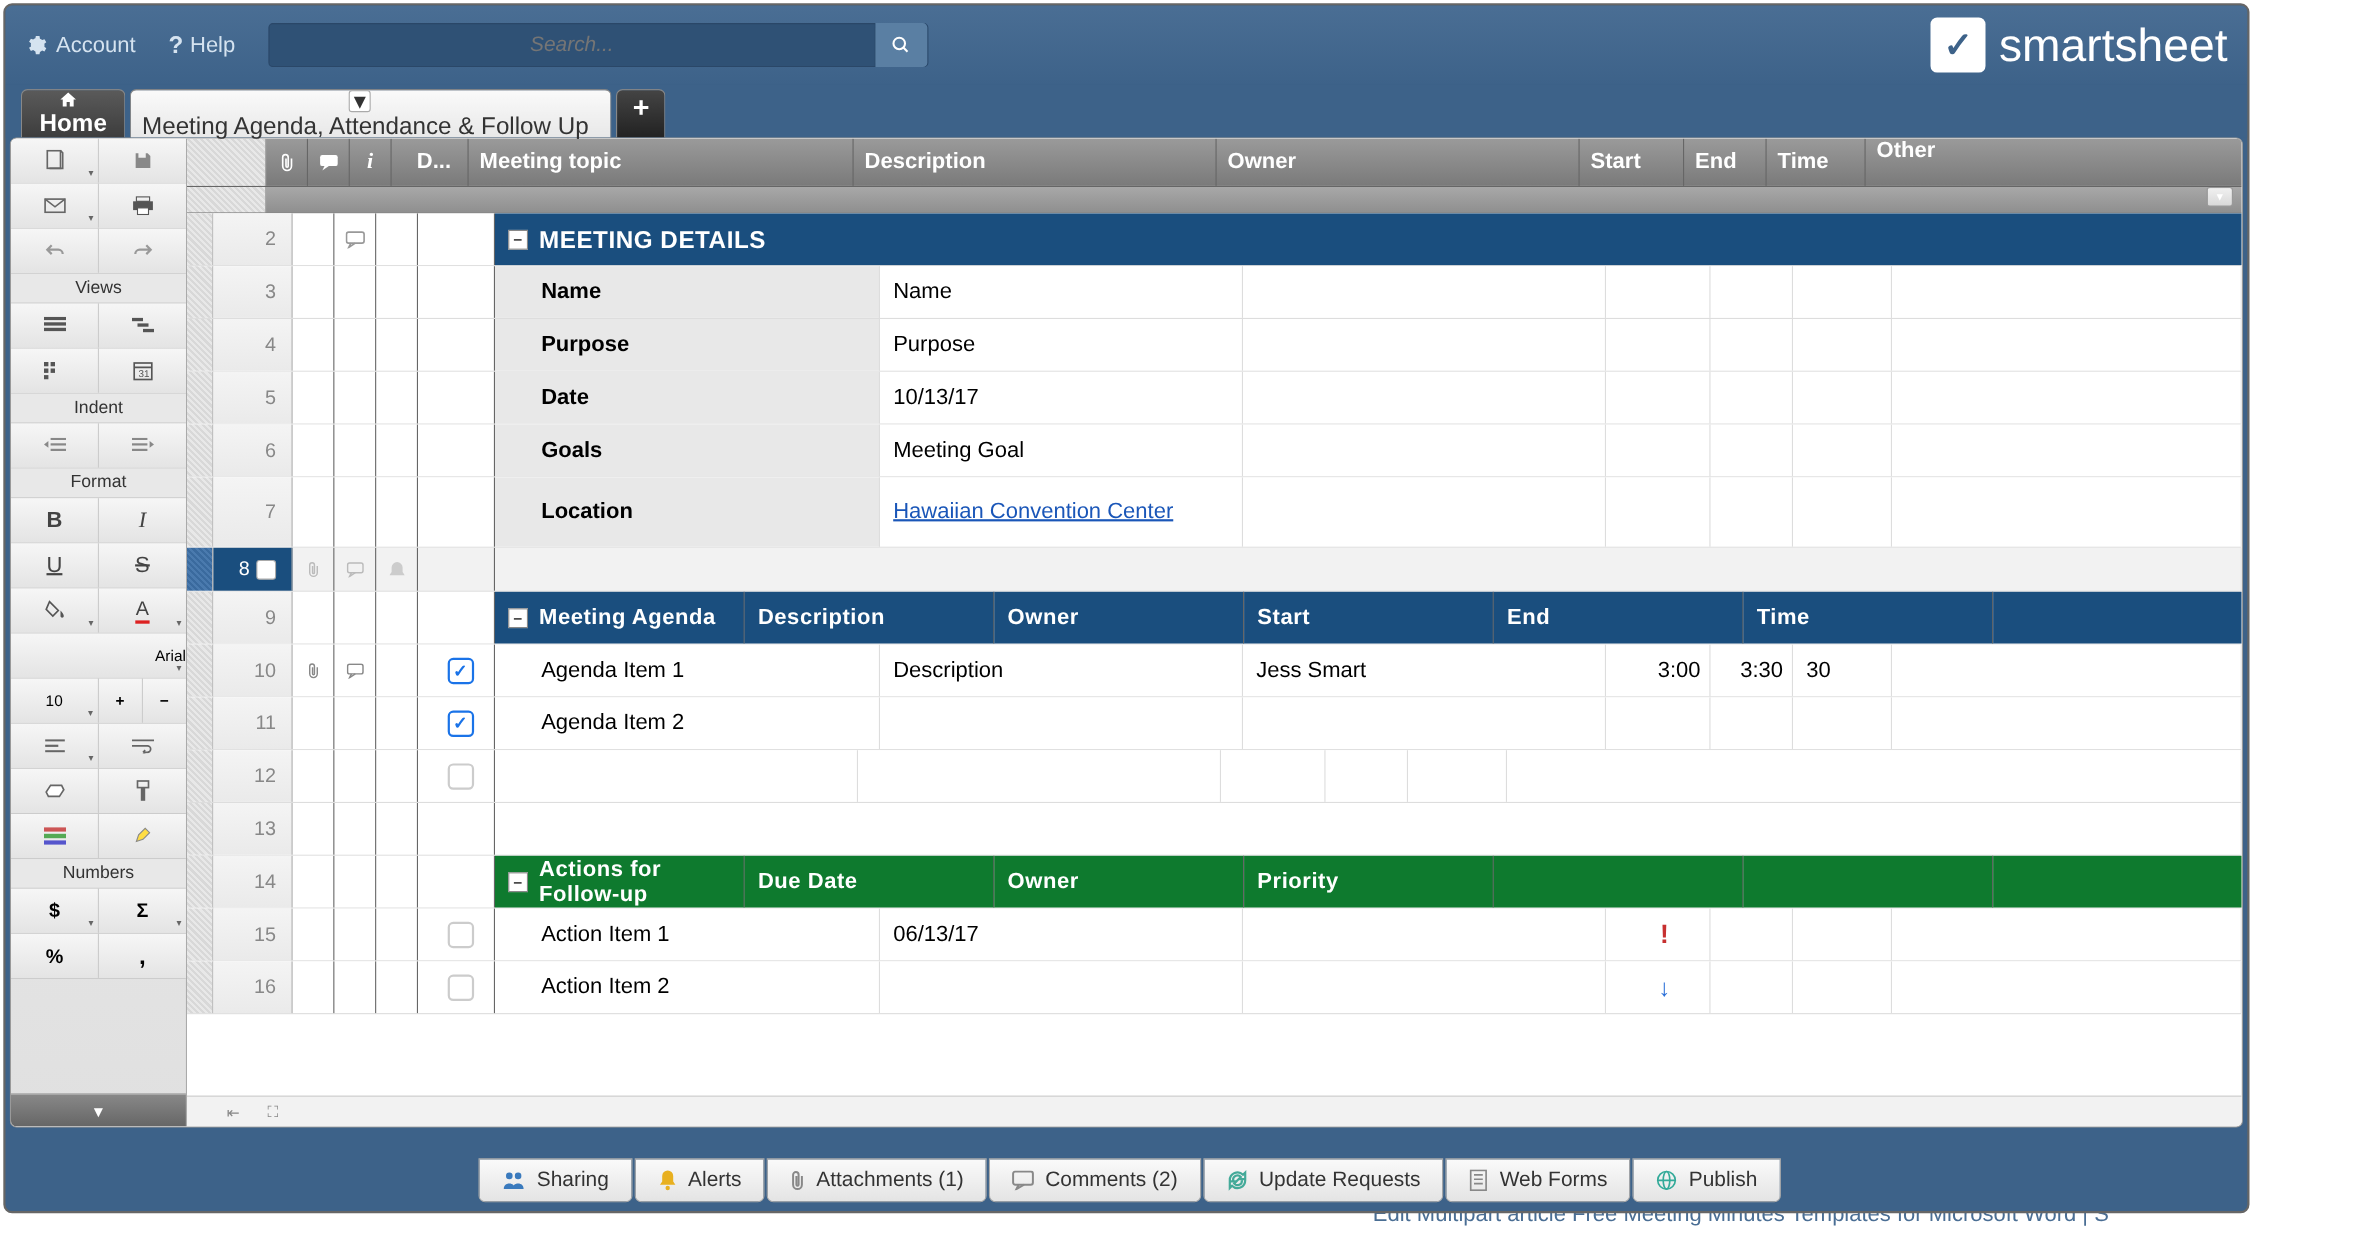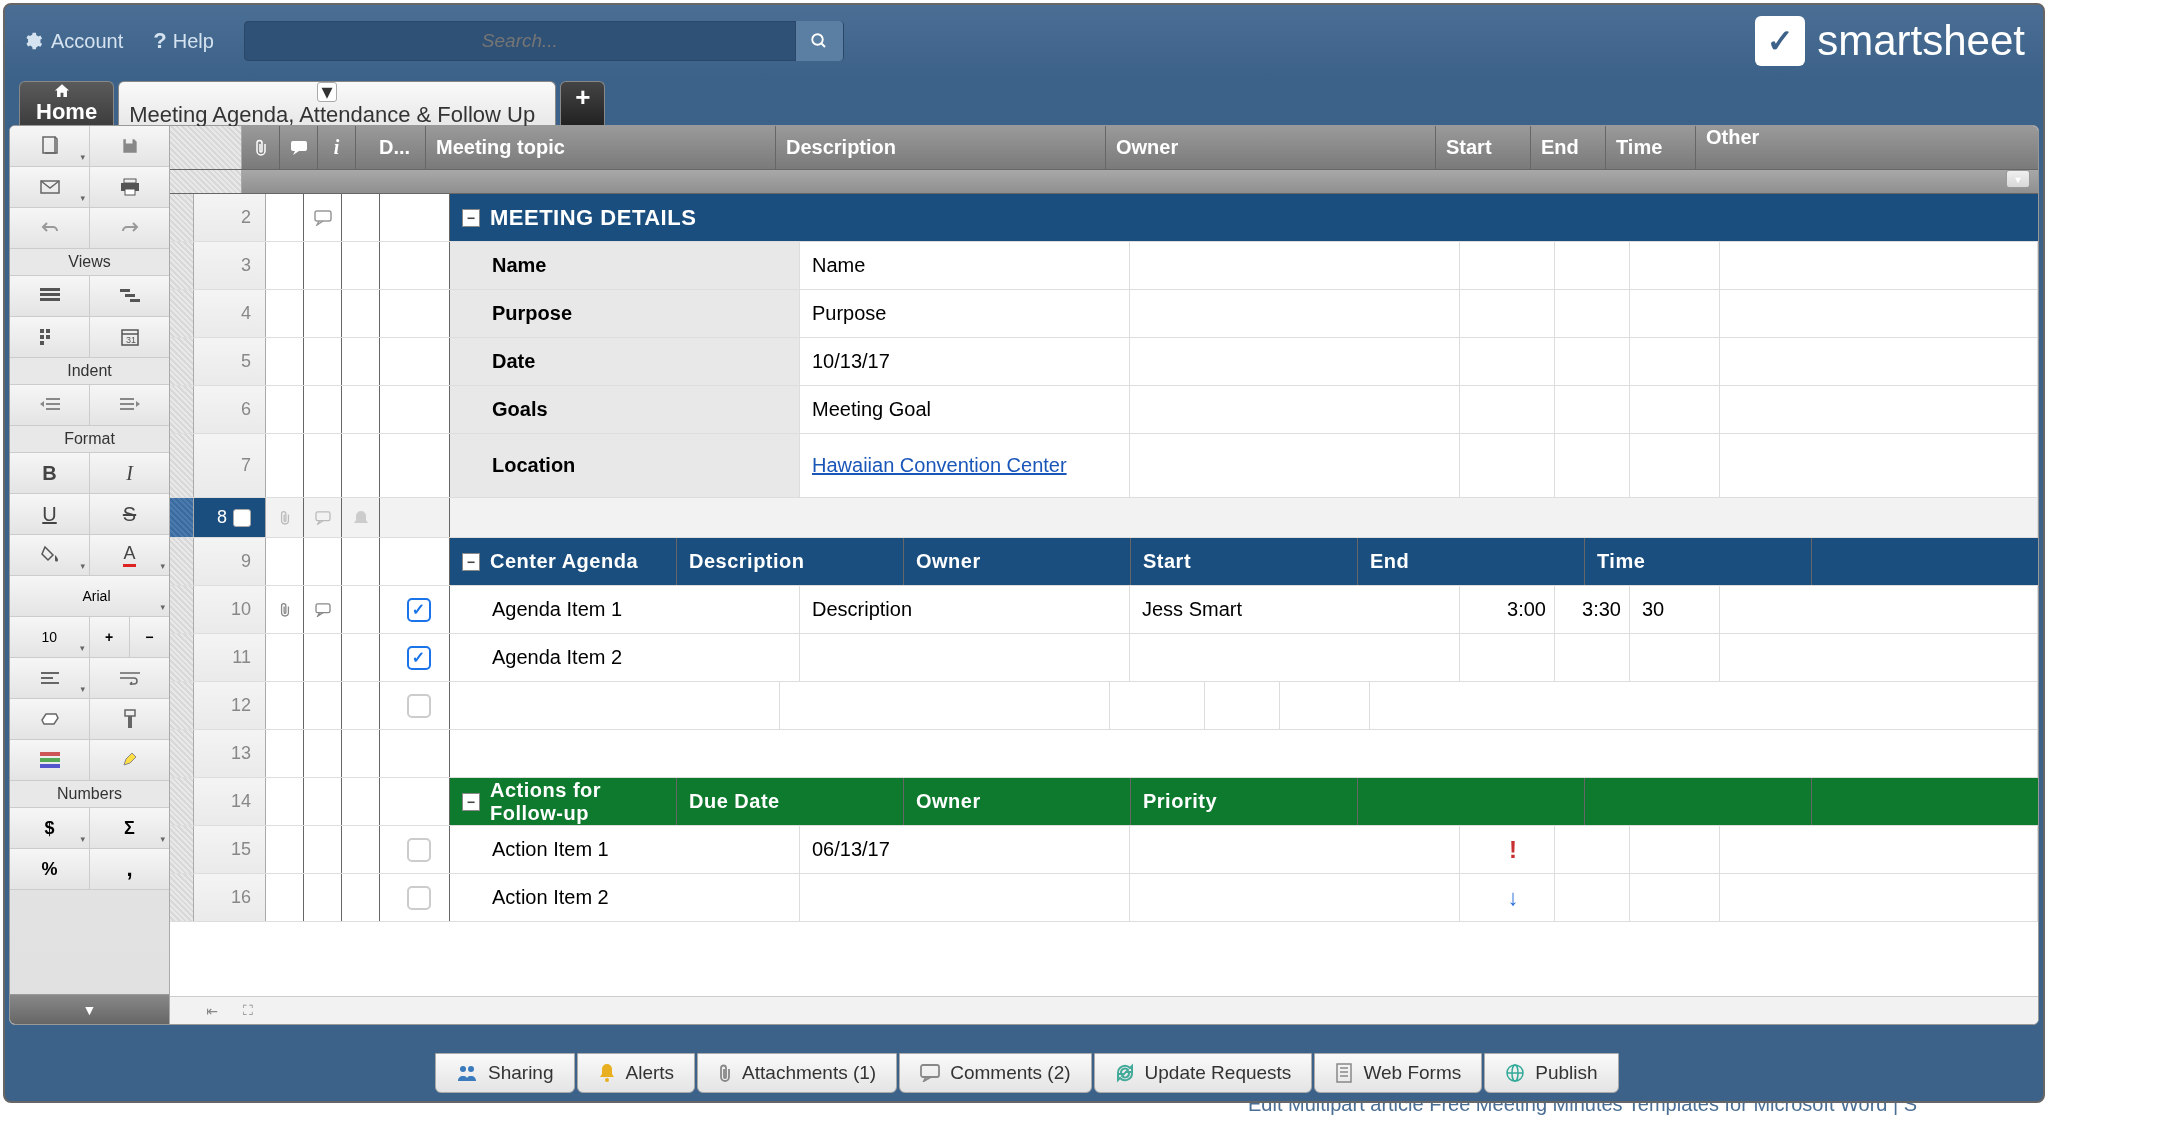--- a/index.html
+++ b/index.html
@@ -237,21 +237,21 @@
               <path d="M15 10c0 0 3 3 3 5s-3 2-3 0z" fill="#555"></path>
             </svg>
             <span class="drop-caret">▾</span>
           </div>
         <div class="tool-btn">
             <span style="font-size:18px;color:#444;border-bottom:3px solid #d22">A</span>
             <span class="drop-caret">▾</span>
           </div>
       </div>
       <div class="tool-row">
-        <div class="tool-btn" style="flex:2;justify-content:center;padding-left:14px">
+        <div class="tool-btn" style="flex:2;justify-content:flex-end;padding-left:14px">
             <span>Arial</span>
             <span class="drop-caret">▾</span>
           </div>
       </div>
       <div class="tool-row">
         <div class="tool-btn" style="flex:1">
             <span>10</span>
             <span class="drop-caret">▾</span>
           </div>
         <div class="tool-btn" style="flex:0.5">
@@ -494,21 +494,21 @@
       </div>
       <div class="data-row">
         <div class="left-stripe"></div>
           <div class="row-num">9</div>
           <div class="icon-col"></div>
           <div class="icon-col"></div>
           <div class="icon-col"></div>
           <div class="done-col"></div>
         <div class="section-head topic-col" style="font-size:20px">
             <span class="collapse-toggle">−</span>
-            <span>Center Agenda</span>
+            <span>Meeting Agenda</span>
           </div>
         <div class="section-head desc-col" style="font-size:20px">Description</div>
         <div class="section-head owner-col" style="font-size:20px">Owner</div>
         <div class="section-head start-col" style="font-size:20px">Start</div>
         <div class="section-head end-col" style="font-size:20px">End</div>
         <div class="section-head time-col" style="font-size:20px">Time</div>
         <div class="section-head other-col"></div>
       </div>
       <div class="data-row">
         <div class="left-stripe"></div>

